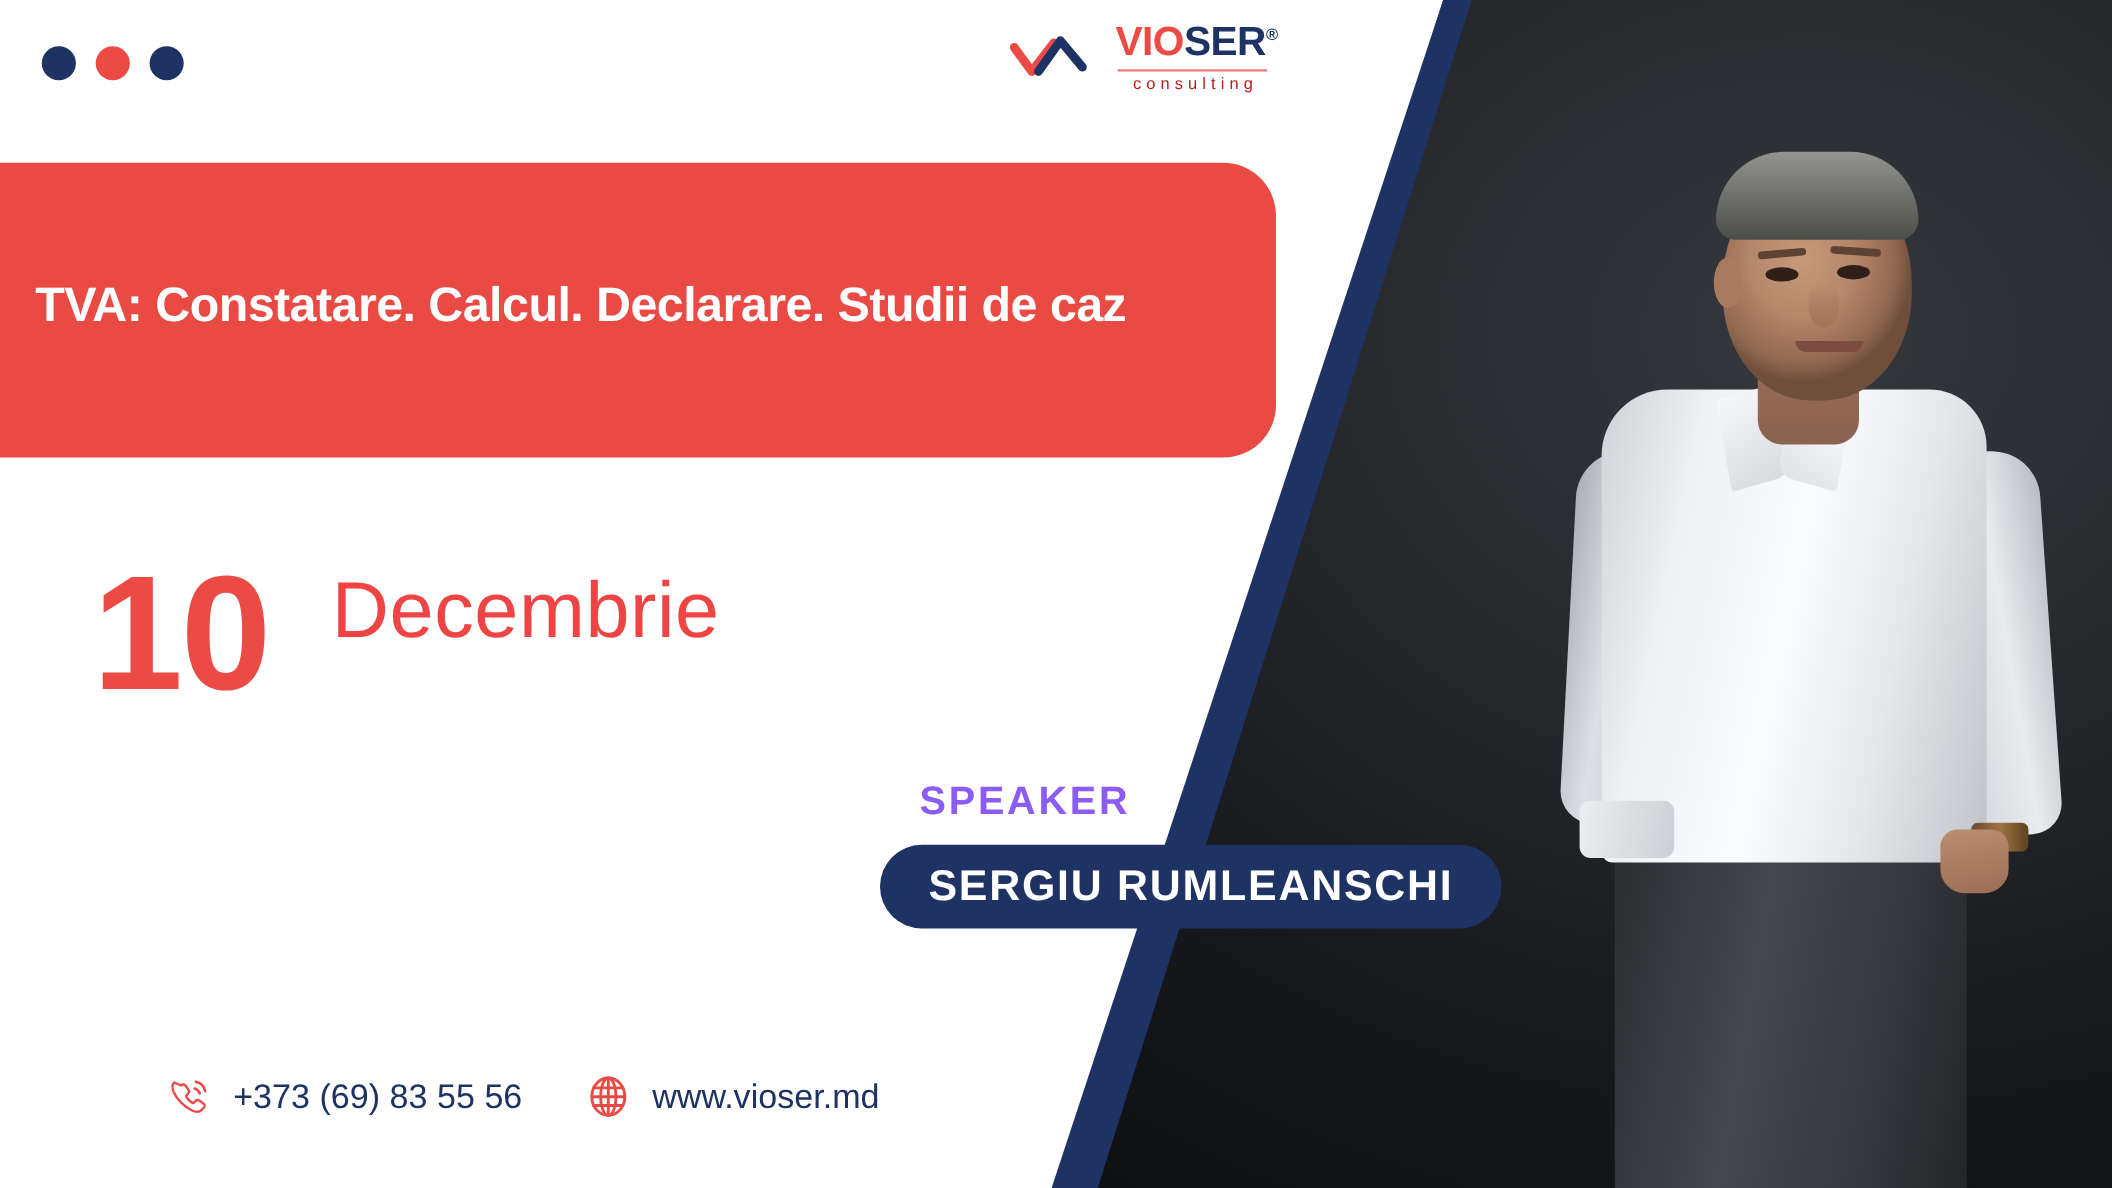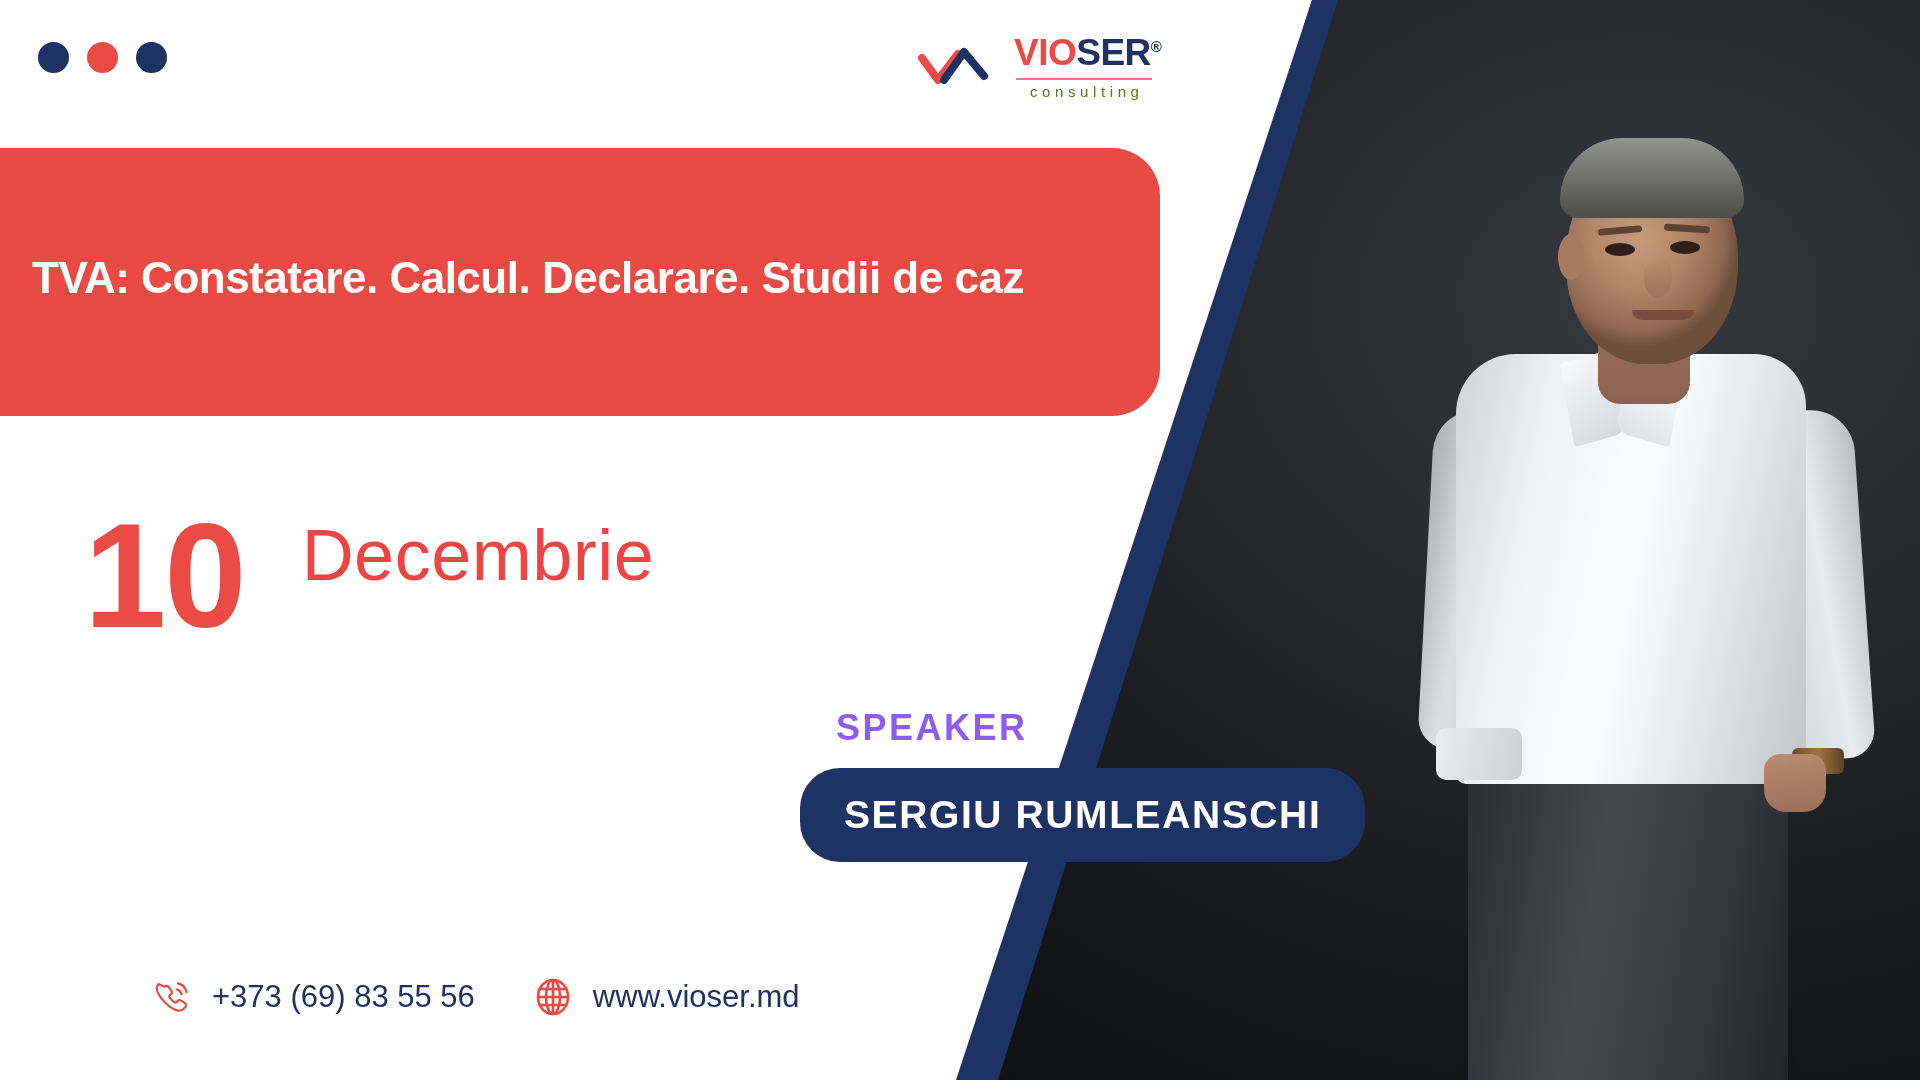--- a/index.html
+++ b/index.html
@@ -235,21 +235,21 @@
     align-items: center;
   }
   .dot { width: 31px; height: 31px; border-radius: 50%; }
   .dot-navy { background: #1e3263; }
   .dot-red  { background: #ec4b45; }
 
   
   .logo {
     position: absolute;
     left: 918px;
-    top: 28px;
+    top: 13px;
     width: 250px;
     height: 74px;
   }
   .logo-mark { position: absolute; left: 0; top: 16px; width: 86px; height: 44px; }
   .logo-word {
     position: absolute;
     left: 96px;
     top: 6px;
     font-size: 37px;
     font-weight: 700;
@@ -267,21 +267,21 @@
     width: 136px;
     height: 2px;
     background: #ec7b76;
   }
   .logo-sub {
     position: absolute;
     left: 112px;
     top: 55px;
     font-size: 15px;
     letter-spacing: 4.6px;
-    color: #4d7c0f;
+    color: #b91c1c;
     font-weight: 400;
     white-space: nowrap;
   }
 
   
   .title-banner {
     position: absolute;
     left: -40px;
     top: 148px;
     width: 1200px;
@@ -345,21 +345,21 @@
     top: 707px;
     color: #8b5cf6;
     font-size: 36px;
     font-weight: 700;
     letter-spacing: 2.5px;
   }
   .speaker-pill {
     position: absolute;
     left: 800px;
     top: 768px;
-    height: 94px;
+    height: 76px;
     background: #1e3263;
     border-radius: 40px;
     display: flex;
     align-items: center;
     padding: 0 44px;
     box-sizing: border-box;
   }
   .speaker-name {
     color: #ffffff;
     font-size: 39px;

